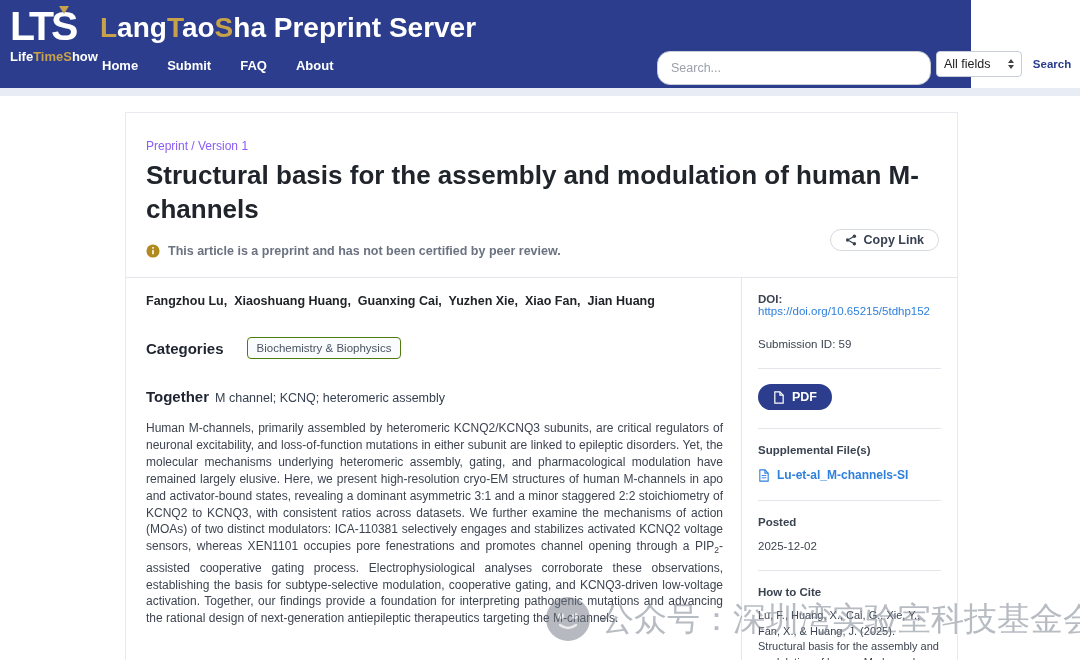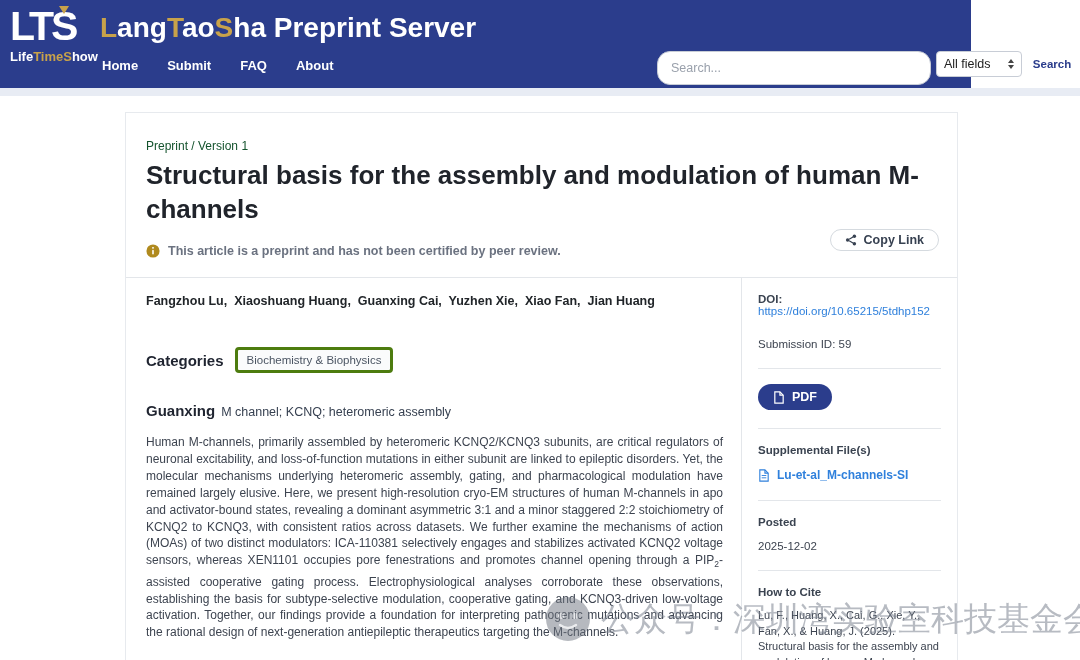--- a/index.html
+++ b/index.html
@@ -33,36 +33,36 @@
   .stepper { display:flex; flex-direction:column; gap:2px; align-items:center; }
   .tri-up { width:0; height:0; border-left:3.5px solid transparent; border-right:3.5px solid transparent; border-bottom:4.5px solid #444; }
   .tri-down { width:0; height:0; border-left:3.5px solid transparent; border-right:3.5px solid transparent; border-top:4.5px solid #444; }
   .search-btn { position:absolute; left:1027px; top:51px; width:50px; height:25px;
     background:#fff; color:#2b3d8c; font-weight:bold; font-size:11.5px; border:none;
     border-radius:12px; cursor:pointer; font-family:"Liberation Sans", sans-serif; }
   
   .card { position:absolute; left:125px; top:112px; width:833px; height:548px;
     background:#fff; border:1px solid #e7eaee; border-bottom:none; }
   .card-head { position:relative; height:165px; padding:26px 20px 0 20px; border-bottom:1px solid #e3e6ea; }
-  .breadcrumb { font-size:12px; color:#14532d; }
+  .breadcrumb { font-size:12px; color:#8b5cf6; }
   .page-title { margin-top:6px; font-size:26px; line-height:1.3; font-weight:bold; color:#20242b; width:790px; }
   .notice-row { margin-top:17px; display:flex; align-items:center; gap:8px; }
   .info-icon { width:14px; height:14px; flex:0 0 auto; }
   .notice-text { font-size:12.5px; color:#6b7280; font-weight:bold; }
   .copy-link { position:absolute; right:18px; top:116px; display:inline-flex; align-items:center; gap:7px;
     background:#fff; border:1px solid #d5dadf; border-radius:14px; padding:3px 14px;
     font-size:12.5px; font-weight:bold; color:#374151; cursor:pointer; font-family:"Liberation Sans", sans-serif; }
   
   .body-row { display:flex; height:383px; }
   .main-col { width:615px; padding:16px 18px 0 20px; }
   .side-col { flex:1; border-left:1px solid #e3e6ea; padding:0 16px; font-size:11.5px; color:#3d4450; }
   .authors { font-size:12.5px; font-weight:bold; color:#212529; white-space:pre-wrap; }
-  .cat-row { margin-top:39px; display:flex; align-items:center; gap:11px; }
+  .cat-row { margin-top:29px; display:flex; align-items:center; gap:23px; }
   .sec-label { font-size:15px; font-weight:bold; color:#1f2430; }
-  .badge { font-size:11.5px; color:#4b5563; background:#fafbfc; border:3px solid #4d7c0f; border-radius:4px; padding:4px 9px; }
+  .badge { font-size:11.5px; color:#4b5563; background:#fafbfc; border:1px solid #4d7c0f; border-radius:4px; padding:4px 9px; }
   .kw-row { margin-top:29px; font-size:12.5px; color:#374151; }
   .kw-row .sec-label { margin-right:6px; }
   .abs-label { margin-top:28px; }
   .abstract { margin-top:15px; font-size:12px; line-height:16.9px; color:#3d4450; text-align:justify; width:577px; }
   .abstract sub { font-size:8.5px; }
   
   .side-sec { padding:15px 0 18px 0; border-bottom:1px solid #e3e6ea; }
   .side-sec.last { border-bottom:none; }
   .side-label { font-weight:bold; color:#3a4350; }
   .side-line2 { margin-top:21px; }
@@ -135,21 +135,21 @@
 
     <div class="main-col">
       <div class="authors">Fangzhou Lu,  Xiaoshuang Huang,  Guanxing Cai,  Yuzhen Xie,  Xiao Fan,  Jian Huang</div>
 
       <div class="cat-row">
         <span class="sec-label">Categories</span>
         <span class="badge">Biochemistry &amp; Biophysics</span>
       </div>
 
       <div class="kw-row">
-        <span class="sec-label">Guanxing</span><span>M channel; KCNQ; heteromeric assembly</span>
+        <span class="sec-label">Together</span><span>M channel; KCNQ; heteromeric assembly</span>
       </div>
 
       <p class="abstract"><span>Human M-channels, primarily assembled by heteromeric KCNQ2/KCNQ3 subunits, are critical regulators of neuronal excitability, and loss-of-function mutations in either subunit are linked to epileptic disorders. Yet, the molecular mechanisms underlying heteromeric assembly, gating, and pharmacological modulation have remained largely elusive. Here, we present high-resolution cryo-EM structures of human M-channels in apo and activator-bound states, revealing a dominant asymmetric 3:1 and a minor staggered 2:2 stoichiometry of KCNQ2 to KCNQ3, with consistent ratios across datasets. We further examine the mechanisms of action (MOAs) of two distinct modulators: ICA-110381 selectively engages and stabilizes activated KCNQ2 voltage sensors, whereas XEN1101 occupies pore fenestrations and promotes channel opening through a PIP</span><sub>2</sub><span>-assisted cooperative gating process. Electrophysiological analyses corroborate these observations, establishing the basis for subtype-selective modulation, cooperative gating, and KCNQ3-driven low-voltage activation. Together, our findings provide a foundation for interpreting pathogenic mutations and advancing the rational design of next-generation antiepileptic therapeutics targeting the M-channels.</span></p>
     </div>
 
     <div class="side-col">
       <div class="side-sec">
         <div><span class="side-label">DOI:</span> <a class="link">https://doi.org/10.65215/5tdhp152</a></div>
         <div class="side-line2">Submission ID: 59</div>
       </div>

